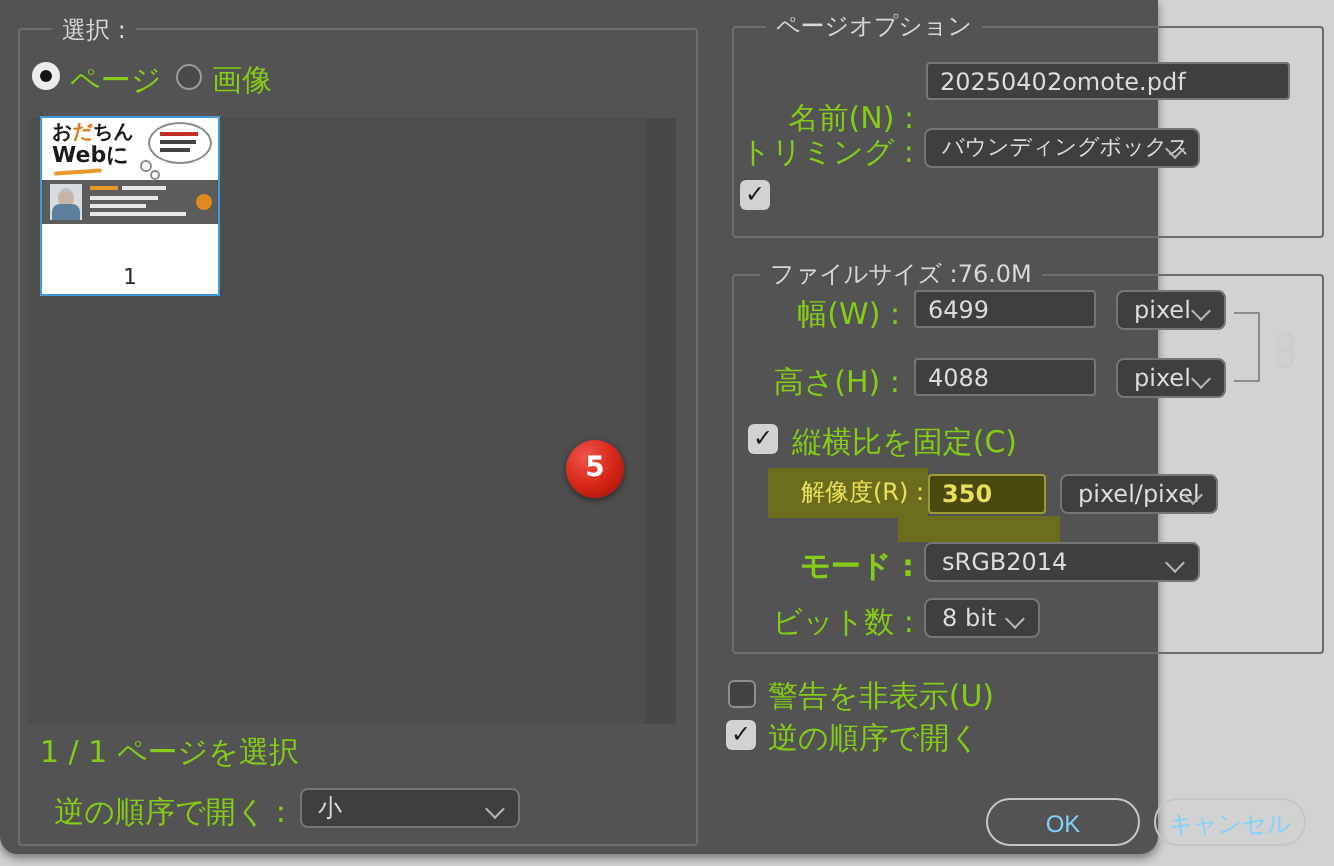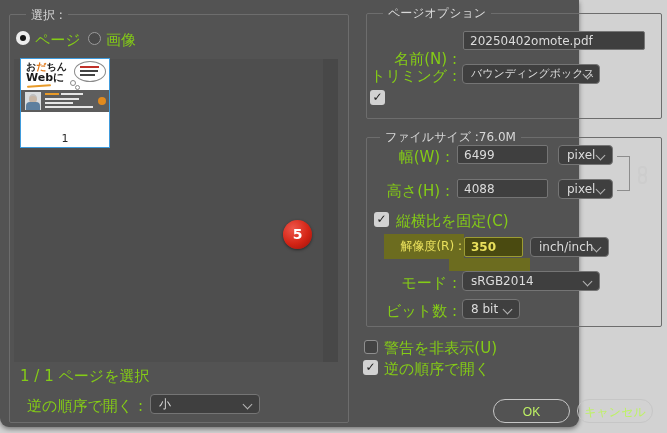--- a/index.html
+++ b/index.html
@@ -25,35 +25,35 @@
     position:absolute;box-sizing:border-box;background:#3f3f3f;border:1px solid #757575;
     border-radius:2px;color:#dcdcdc;font-size:12px;padding:5px 6px;outline:none;
     font-family:"DejaVu Sans","Liberation Sans",sans-serif;
   }
   
   .dd{
     position:absolute;box-sizing:border-box;background:#3f3f3f;border:1px solid #757575;
     border-radius:4px;color:#dcdcdc;font-size:12px;padding-left:8px;white-space:nowrap;overflow:hidden;
   }
   .dd .txt{display:inline-block;line-height:18px;}
-  .dd-sm .txt{font-size:11px;}
+  .dd-sm .txt{font-size:11px;font-family:Liberation Serif, serif;}
   .chev{position:absolute;right:8px;top:6px;width:6px;height:6px;
     border-right:1.5px solid #b5b5b5;border-bottom:1.5px solid #b5b5b5;transform:rotate(45deg);}
   
   .cb{position:absolute;box-sizing:border-box;border-radius:3px;}
   .cb.on{width:15px;height:15px;background:#d2d2d2;color:#1c1c1c;font-size:12px;font-weight:bold;text-align:center;line-height:15px;}
   .cb.off{width:14px;height:14px;background:#434343;border:1px solid #8f8f8f;}
   
   .rad{position:absolute;box-sizing:border-box;border-radius:50%;}
   .rad.on{width:14px;height:14px;background:#ececec;}
   .rad.on::after{content:"";position:absolute;left:4px;top:4px;width:6px;height:6px;border-radius:50%;background:#141414;}
   .rad.off{width:13px;height:13px;background:#4a4a4a;border:1px solid #9b9b9b;}
   
   .btn{position:absolute;box-sizing:border-box;height:24px;border:1px solid #c6c6c6;border-radius:12px;
-    background:transparent;color:#bef264;font-size:12px;text-align:center;line-height:22px;}
+    background:transparent;color:#7dd3fc;font-size:12px;text-align:center;line-height:22px;}
   
   .list{position:absolute;left:14px;top:59px;width:324px;height:303px;background:#4e4e4e;}
   .track{position:absolute;right:0;top:0;width:15px;height:303px;background:#484848;}
   .thumb{position:absolute;left:20px;top:58px;width:88px;height:88px;background:#ffffff;border:1px solid #3f9bdc;}
   .fl-t1{position:absolute;left:5px;top:2px;font-size:10px;font-weight:bold;color:#1a1a1a;line-height:11px;}
   .fl-t1 .orange{color:#e07818;}
   .fl-t2{position:absolute;left:5px;top:13px;font-size:11px;font-weight:bold;color:#1a1a1a;line-height:12px;}
   .fl-swoosh{position:absolute;left:6px;top:26px;width:24px;height:2px;background:#e89a28;border-radius:2px;transform:rotate(-4deg);}
   .fl-bubble{position:absolute;right:3px;top:2px;width:30px;height:19px;background:#fff;border:1px solid #8a8a8a;border-radius:50%;}
   .fl-bubble .ln{position:absolute;left:5px;height:1.5px;background:#444;}
@@ -174,25 +174,25 @@
       <span class="l2"></span>
     </div>
 
   <span class="cb on" style="left:374px;top:212px;">✓</span>
   <span class="lbl" style="left:396px;top:212px;">縦横比を固定(C)</span>
 
   <div class="hl-label">解像度(R) :</div>
   <div class="hl-strip"></div>
   <input class="inp res" style="left: 464px; top: 237px; width: 59px; height: 20px;" value="350">
   <div class="dd" style="left:530px;top:237px;width:79px;height:20px;">
-    <span class="txt">inch/inch</span>
-    <span class="chev"></span>
-  </div>
-
-  <span class="lbl rlbl" style="left:360px;top:274px;width:97px;">モード :</span>
+    <span class="txt">pixel/pixel</span>
+    <span class="chev"></span>
+  </div>
+
+  <span class="lbl rlbl" style="left:360px;top:274px;width:97px;font-weight:bold;">モード :</span>
   <div class="dd" style="left:462px;top:271px;width:138px;height:20px;">
     <span class="txt">sRGB2014</span>
     <span class="chev"></span>
   </div>
 
   <span class="lbl rlbl" style="left:360px;top:302px;width:97px;">ビット数 :</span>
   <div class="dd" style="left:462px;top:299px;width:58px;height:20px;">
     <span class="txt">8 bit</span>
     <span class="chev"></span>
   </div>

